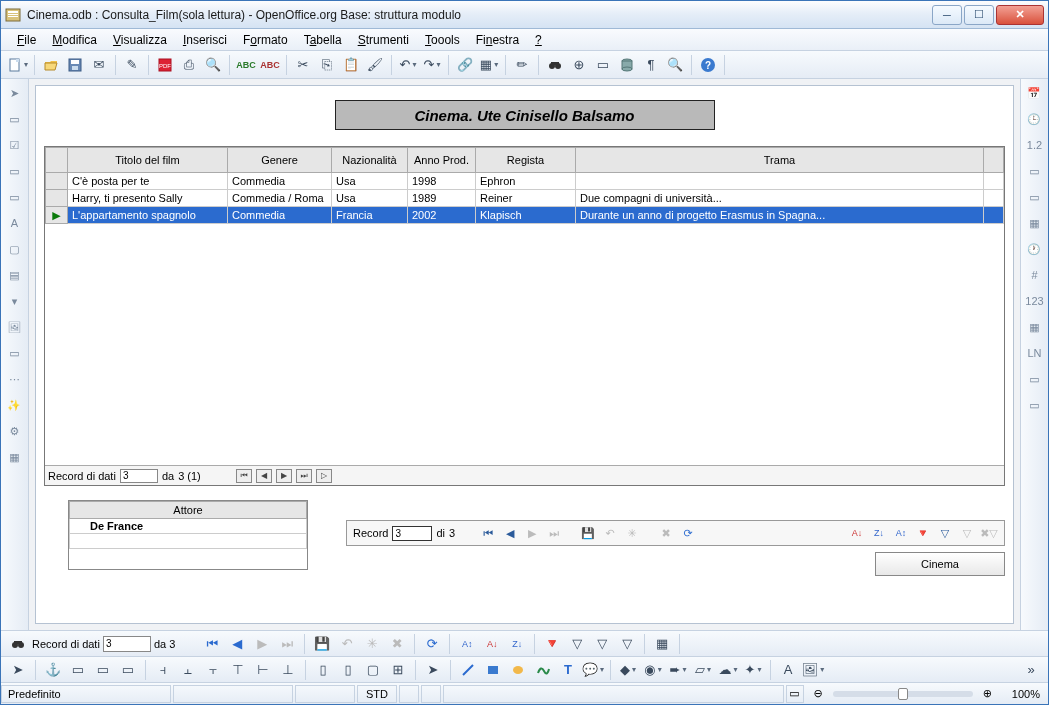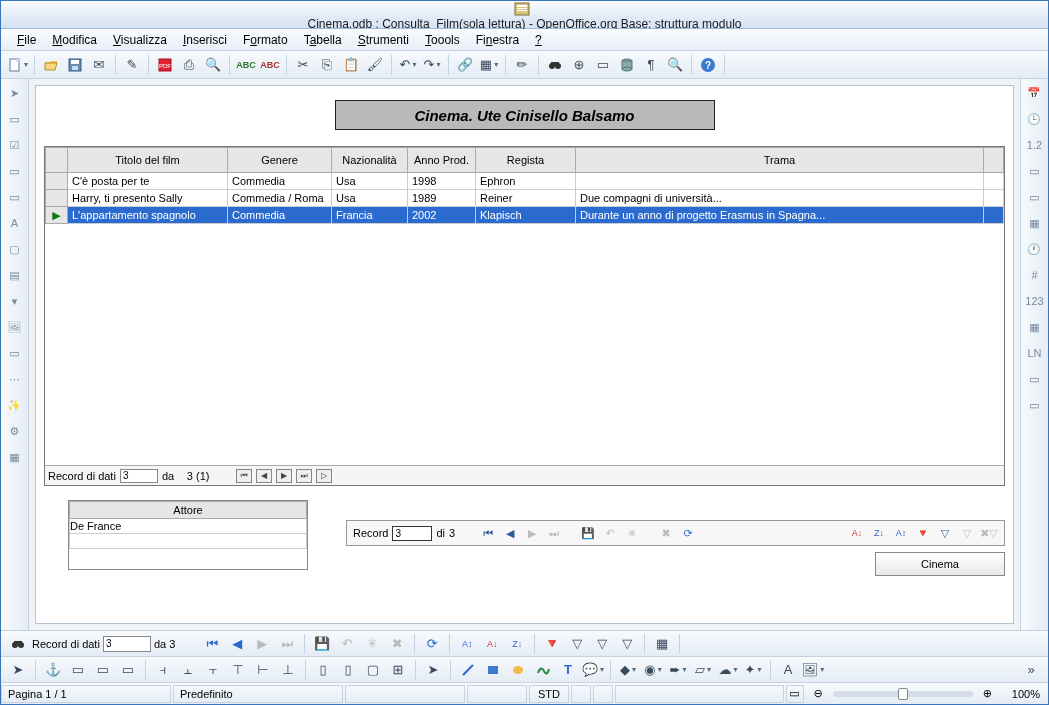--- a/index.html
+++ b/index.html
@@ -1,19 +1,19 @@
 <!DOCTYPE html>
 <html><head>
 <meta charset="utf-8">
 <style>
 * { box-sizing: border-box; margin: 0; padding: 0; font-family: "Segoe UI", Tahoma, sans-serif; }
 body { background: #fff; width: 1049px; height: 705px; overflow: hidden; border: 1px solid #3a74b8; display: flex; flex-direction: column; }
 
 
-.titlebar { height: 28px; background: linear-gradient(#fdfdfe,#e6eef8 45%,#d5e3f3); display: flex; align-items: center; padding: 0 4px; border-bottom: 1px solid #9fb9d6; flex-direction: column; }
+.titlebar { height: 28px; background: linear-gradient(#fdfdfe,#e6eef8 45%,#d5e3f3); display: flex; align-items: center; padding: 0 4px; border-bottom: 1px solid #9fb9d6; }
 .titlebar .icon16 { width:16px; height:16px; margin-right:6px; display:inline-flex; align-items:center; justify-content:center; }
 .titlebar .title { font-size: 12px; color:#1a1a1a; flex:1; }
 .winbtns { display:flex; gap:2px; }
 .winbtn { width:30px; height:20px; border:1px solid #8aa6c7; background:linear-gradient(#f5faff,#dce9f7); border-radius:3px; display:flex; align-items:center; justify-content:center; font-size:11px; color:#2a4a6d; }
 .winbtn.close { background:linear-gradient(#f3a195,#d9513c); border-color:#a33; color:#fff; font-weight:bold; width:48px; }
 
 
 .menubar { height:22px; background:linear-gradient(#f9fbfe,#e9eff7); border-bottom:1px solid #c6d2e1; display:flex; align-items:center; padding:0 8px; font-size:12px; gap:0; }
 .menubar span { padding:2px 8px; cursor:default; }
 .menubar span u { text-decoration:underline; }
@@ -42,21 +42,21 @@
 .grid1 tr.sel td { background:#2b6bcf; color:#fff; }
 .grid1 tr.sel .rowhdr { background:#e6e6e6; color:#0a7a0a; }
 .grid1 .body { height:290px; overflow:hidden; }
 
 .navbar { position:absolute; bottom:0; left:0; right:0; height:20px; border-top:1px solid #aaa; display:flex; align-items:center; font-size:11px; padding:0 3px; gap:4px; background:#f5f5f5; }
 .navbar input { width:38px; height:14px; font-size:10px; border:1px solid #888; padding:0 2px; }
 .navbtn { width:16px; height:14px; border:1px solid #888; background:#eee; font-size:8px; display:inline-flex; align-items:center; justify-content:center; color:#444; }
 
 .grid2 { position:absolute; top:414px; left:32px; width:240px; height:70px; border:1px solid #888; font-size:11px; background:#fff; }
 .grid2 th { background:#e6e6e6; border:1px solid #aaa; text-align:center; font-weight:normal; padding:2px; }
-.grid2 td { border:1px solid #ccc; padding:1px 0; }
+.grid2 td { border:1px solid #ccc; padding:1px 20px;font-weight:bold; }
 .grid2 table { width:100%; border-collapse:collapse; }
 
 .recbar { position:absolute; top:434px; left:310px; right:8px; height:26px; border:1px solid #999; background:#f7f7f7; display:flex; align-items:center; font-size:11px; padding:0 6px; gap:4px; }
 .recbar input { width:40px; height:15px; border:1px solid #333; font-size:10px; padding:0 2px; }
 .recbar .rbtn { width:18px; height:18px; display:inline-flex; align-items:center; justify-content:center; font-size:11px; color:#2a5a9a; }
 
 .chiudi { position:absolute; top:466px; right:8px; width:130px; height:24px; border:1px solid #888; background:linear-gradient(#fff,#e8e8e8); font-size:11px; display:flex; align-items:center; justify-content:center; }
 
 
 .bottombars { display:flex; flex-direction:column; }
@@ -250,21 +250,21 @@
                 <td>Durante un anno di progetto Erasmus in Spagna...</td>
                 <td></td>
         </tr>
       </tbody>
           </table>
       </div>
       <div class="navbar">
         <span>Record di dati</span>
         <input value="3" style="">
         <span>da</span>
-        <span style="width:40px;text-align:center">3 (1)</span>
+        <span style="width:40px;text-align:left">3 (1)</span>
         <span style="width:10px"></span>
         <div class="navbtn">⏮</div>
         <div class="navbtn">◀</div>
         <div class="navbtn">▶</div>
         <div class="navbtn">⏭</div>
         <div class="navbtn">▷</div>
       </div>
     </div>
 
     <div class="grid2">
@@ -437,21 +437,20 @@
     <div class="tbtn dropdown-arrow">☁</div>
     <div class="tbtn dropdown-arrow">✦</div>
     <div class="tsep"></div>
     <div class="tbtn">A</div>
     <div class="tbtn dropdown-arrow">🖼</div>
     <span style="flex:1"></span>
     <div class="tbtn">»</div>
   </div>
 
   <div class="statusbar">
-    <div class="status-cell" style="width:170px">Pagina 1 / 1</div>
     <div class="status-cell" style="width:170px">Predefinito</div>
     <div class="status-cell" style="width:120px"></div>
     <div class="status-cell" style="width:60px"></div>
     <div class="status-cell" style="width:40px;justify-content:center">STD</div>
     <div class="status-cell" style="width:20px"></div>
     <div class="status-cell" style="width:20px"></div>
     <div class="status-cell" style="flex:1"></div>
     <div class="status-cell" style="width:18px;justify-content:center">▭</div>
     <div class="status-cell" style="border:none;display:flex;align-items:center;padding:0 4px">
       <span style="padding:0 4px">⊖</span>

